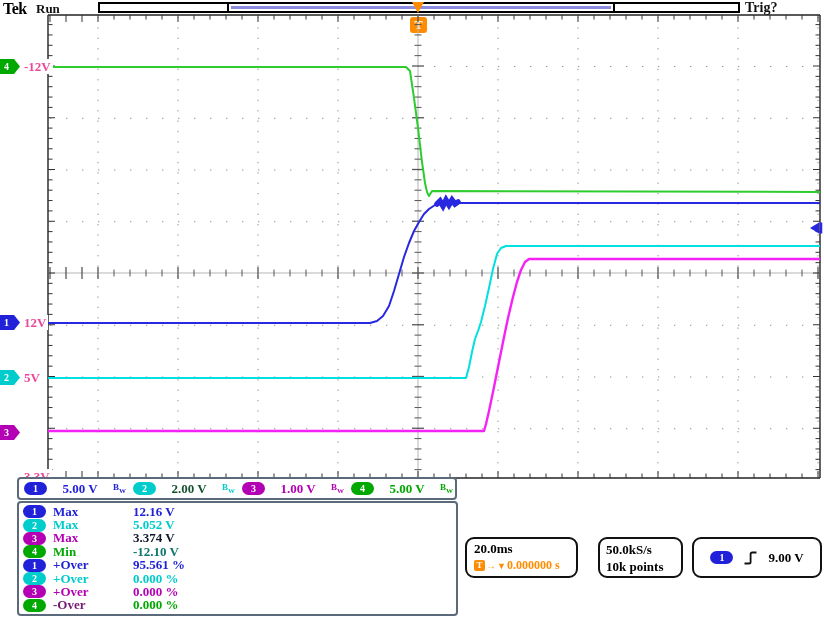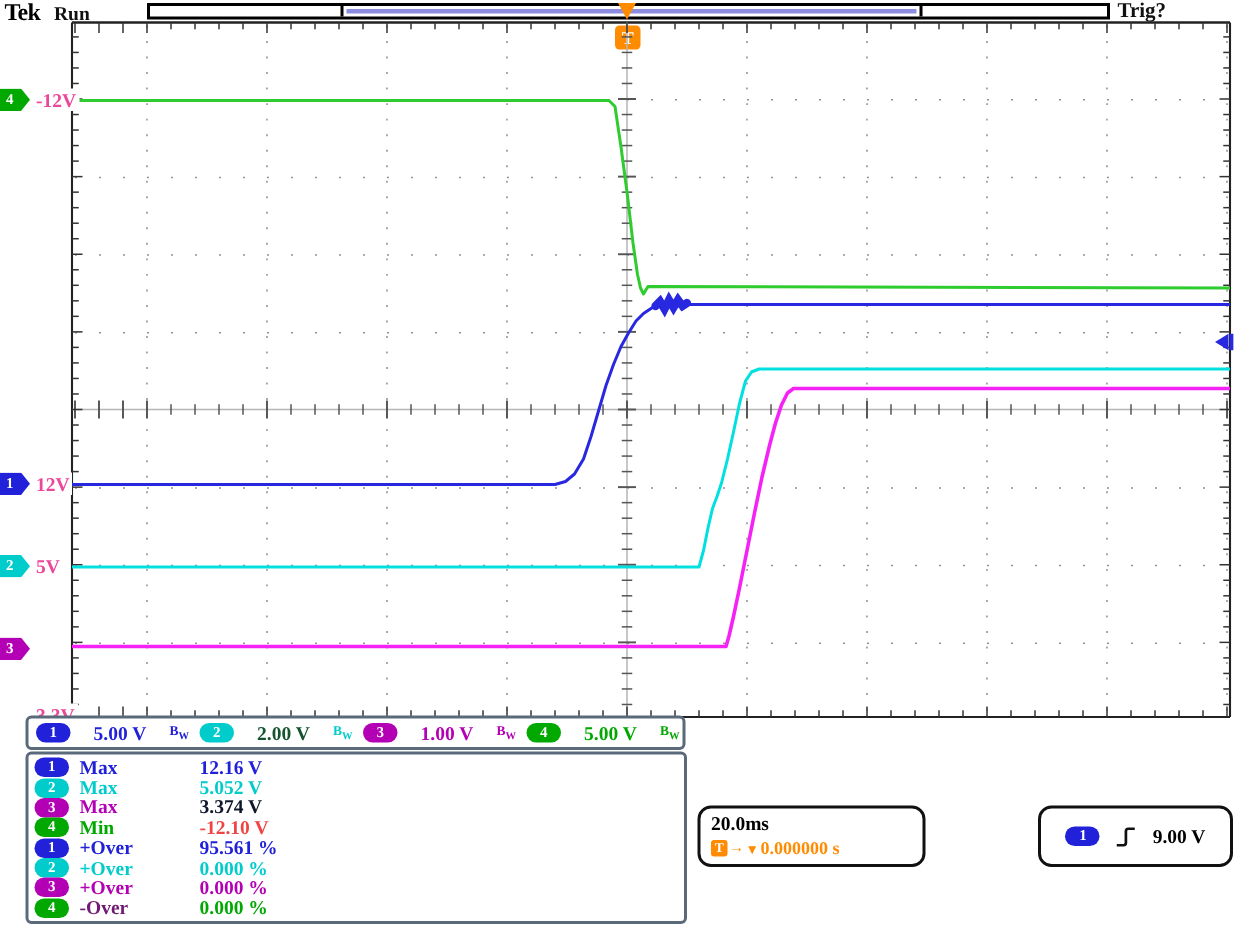--- a/index.html
+++ b/index.html
@@ -34,21 +34,21 @@
   .badge{display:inline-block;width:23px;height:13px;border-radius:7px;color:#fff;
          font-size:10px;font-weight:bold;text-align:center;line-height:13px;flex:0 0 auto;}
   .sval{flex:1;text-align:center;font-size:13px;font-weight:bold;}
   .bw{font-size:9px;font-weight:bold;flex:0 0 auto;margin-right:2px;}
   .bw sub{font-size:7px;}
   #measurebox{left:17px;top:501px;width:441px;height:115px;border:2px solid #5a6a7a;border-radius:4px;
               display:flex;flex-direction:column;justify-content:space-around;padding:2px 0 2px 4px;}
   .mrow{display:flex;align-items:center;height:13px;}
   .mname{width:80px;margin-left:7px;font-size:13px;font-weight:bold;}
   .mval{font-size:13px;font-weight:bold;}
-  #hbox{left:465px;top:537px;width:152px;height:41px;border:2px solid #111;border-radius:9px;padding:2px 12px 0 7px;}
+  #hbox{left:465px;top:537px;width:113px;height:41px;border:2px solid #111;border-radius:9px;padding:2px 12px 0 7px;}
   #hbox .l1{font-size:13px;font-weight:bold;color:#000;}
   #hbox .l2{display:flex;align-items:center;margin-top:1px;color:#ff8c00;font-size:12px;font-weight:bold;}
   .t-ico{display:inline-block;width:11px;height:11px;background:#ff8c00;border-radius:2px;color:#fff;
          font-size:9px;font-weight:bold;text-align:center;line-height:11px;margin-right:1px;}
   .oarr{font-size:10px;margin-right:1px;} .otri{font-size:9px;margin-right:1px;}
   #acqbox{left:598px;top:537px;width:85px;height:41px;border:2px solid #111;border-radius:9px;padding:2px 0 0 6px;}
   #acqbox div{font-size:13px;font-weight:bold;color:#000;line-height:17px;}
   #trigbox{left:692px;top:537px;width:130px;height:41px;border:2px solid #111;border-radius:9px;
            display:flex;align-items:center;justify-content:center;gap:10px;}
   #trigbox .tval{font-size:13px;font-weight:bold;color:#000;}
@@ -426,21 +426,21 @@
         <span class="mval" style="color:#00cccc">5.052 V</span>
       </div>
       <div class="mrow">
         <span class="badge" style="background:#b400b4">3</span>
         <span class="mname" style="color:#b400b4">Max</span>
         <span class="mval" style="color:#0f172a">3.374 V</span>
       </div>
       <div class="mrow">
         <span class="badge" style="background:#00a800">4</span>
         <span class="mname" style="color:#00a800">Min</span>
-        <span class="mval" style="color:#ef4444">-12.10 V</span>
+        <span class="mval" style="color:#0f766e">-12.10 V</span>
       </div>
       <div class="mrow">
         <span class="badge" style="background:#2121d9">1</span>
         <span class="mname" style="color:#2121d9">+Over</span>
         <span class="mval" style="color:#2121d9">95.561 %</span>
       </div>
       <div class="mrow">
         <span class="badge" style="background:#00cccc">2</span>
         <span class="mname" style="color:#00cccc">+Over</span>
         <span class="mval" style="color:#00cccc">0.000 %</span>
@@ -460,20 +460,24 @@
   <div id="hbox" class="rbox">
     <div class="l1">20.0ms</div>
     <div class="l2">
       <span class="t-ico">T</span>
         <span class="oarr">→</span>
         <span class="otri">▼</span>
         <span>0.000000 s</span>
     </div>
   </div>
 
+  <div id="acqbox" class="rbox">
+    <div>50.0kS/s</div>
+    <div>10k points</div>
+  </div>
 
   <div id="trigbox" class="rbox">
     <span class="badge" id="trigsrc" style="background: rgb(33, 33, 217);">1</span>
     <svg width="15" height="16">
       <path d="M1.5 13.5 H6 Q7.6 13.5 7.6 11.9 V4.1 Q7.6 2.5 9.2 2.5 H13.5" stroke="#111" stroke-width="1.8" fill="none"></path>
     </svg>
     <span class="tval">9.00 V</span>
   </div>
 
 </div>

